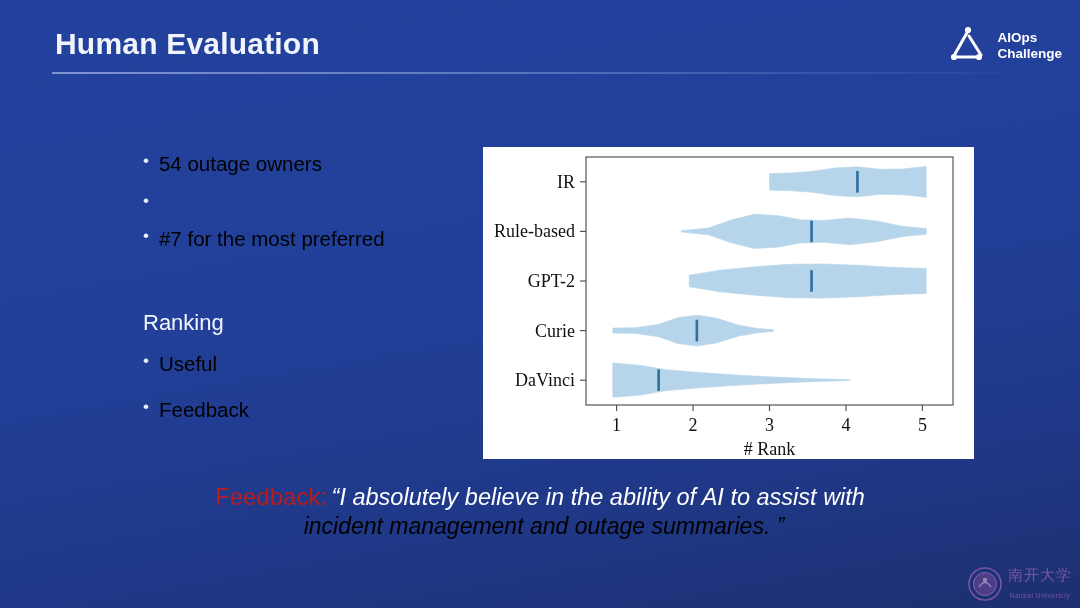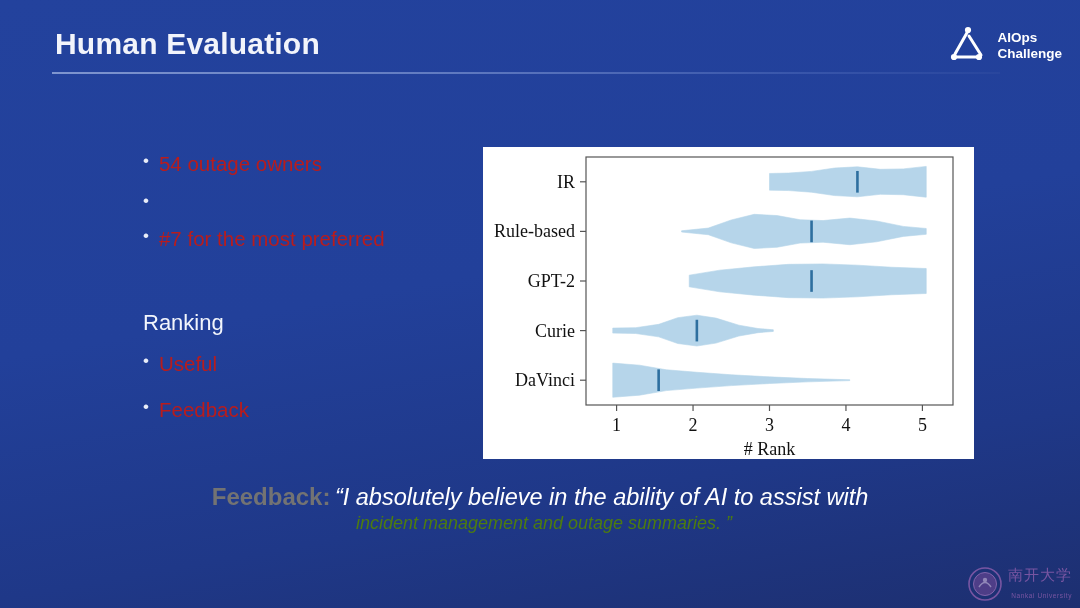--- a/index.html
+++ b/index.html
@@ -23,48 +23,48 @@
     opacity:.85;
   }
   
   #aiops-logo { position:absolute; right:18px; top:24px; display:flex; align-items:flex-end; gap:9px; }
   #aiops-logo-mark { width:40px; height:38px; }
   #aiops-logo-text { font-size:13.5px; font-weight:bold; line-height:1.18; color:#ffffff; }
   
   #bullet-list { position:absolute; left:143px; top:150px; width:330px; }
   .bullet-row { display:flex; align-items:flex-start; gap:10px; margin-bottom:12px; }
   .bullet-dot { font-size:17px; line-height:1.35; color:#e9edf8; }
-  .bullet-text { font-size:20.5px; line-height:1.35; color:#b91c1c; }
+  .bullet-text { font-size:20.5px; line-height:1.35; color:#000000; }
   #criteria-heading { position:absolute; left:143px; top:310px; font-size:22px; color:#f2f5fc; }
   #criteria-list { position:absolute; left:143px; top:350px; width:300px; }
   #criteria-list .bullet-row { margin-bottom:18px; }
   
   #chart-panel {
     position:absolute; left:483px; top:147px; width:491px; height:312px;
     background:#ffffff;
   }
   #chart-svg { display:block; width:491px; height:312px; }
   
   #feedback-block {
     position:absolute; left:0; right:0; top:482px;
     text-align:center; padding:0 90px;
   }
   #feedback-label {
-    font-size:24px; font-weight:bold; color:#737373;
+    font-size:24px; font-weight:normal; color:#b91c1c;
   }
   #feedback-quote {
     font-size:23.5px; font-style:italic; color:#ffffff; line-height:1.32;
   }
   
   #nankai-logo {
     position:absolute; right:8px; bottom:6px;
     display:flex; align-items:center; gap:6px; opacity:.58;
   }
   #nankai-seal { width:34px; height:34px; }
-  #nankai-text { text-align:right; color:#b86fc2; }
+  #nankai-text { text-align:center; color:#b86fc2; }
   #nankai-cn { font-size:15px; letter-spacing:1px; line-height:1.05; font-family:"DejaVu Sans", sans-serif; }
   #nankai-en { font-size:6.5px; letter-spacing:.6px; line-height:1.2; }
 </style>
 </head>
 <body>
 
 <h1 id="slide-title">Human Evaluation</h1>
 <div id="title-rule"></div>
 
 <div id="aiops-logo">
@@ -151,21 +151,21 @@
       <line x1="175.63541666666666" y1="222.36736000000002" x2="175.63541666666666" y2="244.03264000000001" stroke="#2e6f9f" stroke-width="2.6" stroke-linecap="butt"></line>
     </svg>
 </div>
 
 <div id="feedback-block">
   <div>
     <span id="feedback-label">Feedback:</span>
     <span id="feedback-quote">“I absolutely believe in the ability of AI to assist with</span>
   </div>
   <div>
-    <span id="feedback-quote2" style="font-size:18px;font-style:italic;color:#4d7c0f;margin-left:8px;">incident management and outage summaries. ”</span>
+    <span id="feedback-quote2" style="font-size:23px;font-style:italic;color:#000000;margin-left:8px;">incident management and outage summaries. ”</span>
   </div>
 </div>
 
 <div id="nankai-logo">
   <span id="nankai-seal">
     <svg viewBox="0 0 34 34" width="34" height="34" aria-hidden="true">
       <circle cx="17" cy="17" r="16" fill="none" stroke="#b86fc2" stroke-width="1.6"></circle>
       <circle cx="17" cy="17" r="11.5" fill="#8e4fa0" opacity=".75"></circle>
       <circle cx="17" cy="17" r="11.5" fill="none" stroke="#c98ad2" stroke-width="1"></circle>
       <path d="M11 20 q6 -9 12 0" fill="none" stroke="#e3c4e8" stroke-width="1.5"></path>

